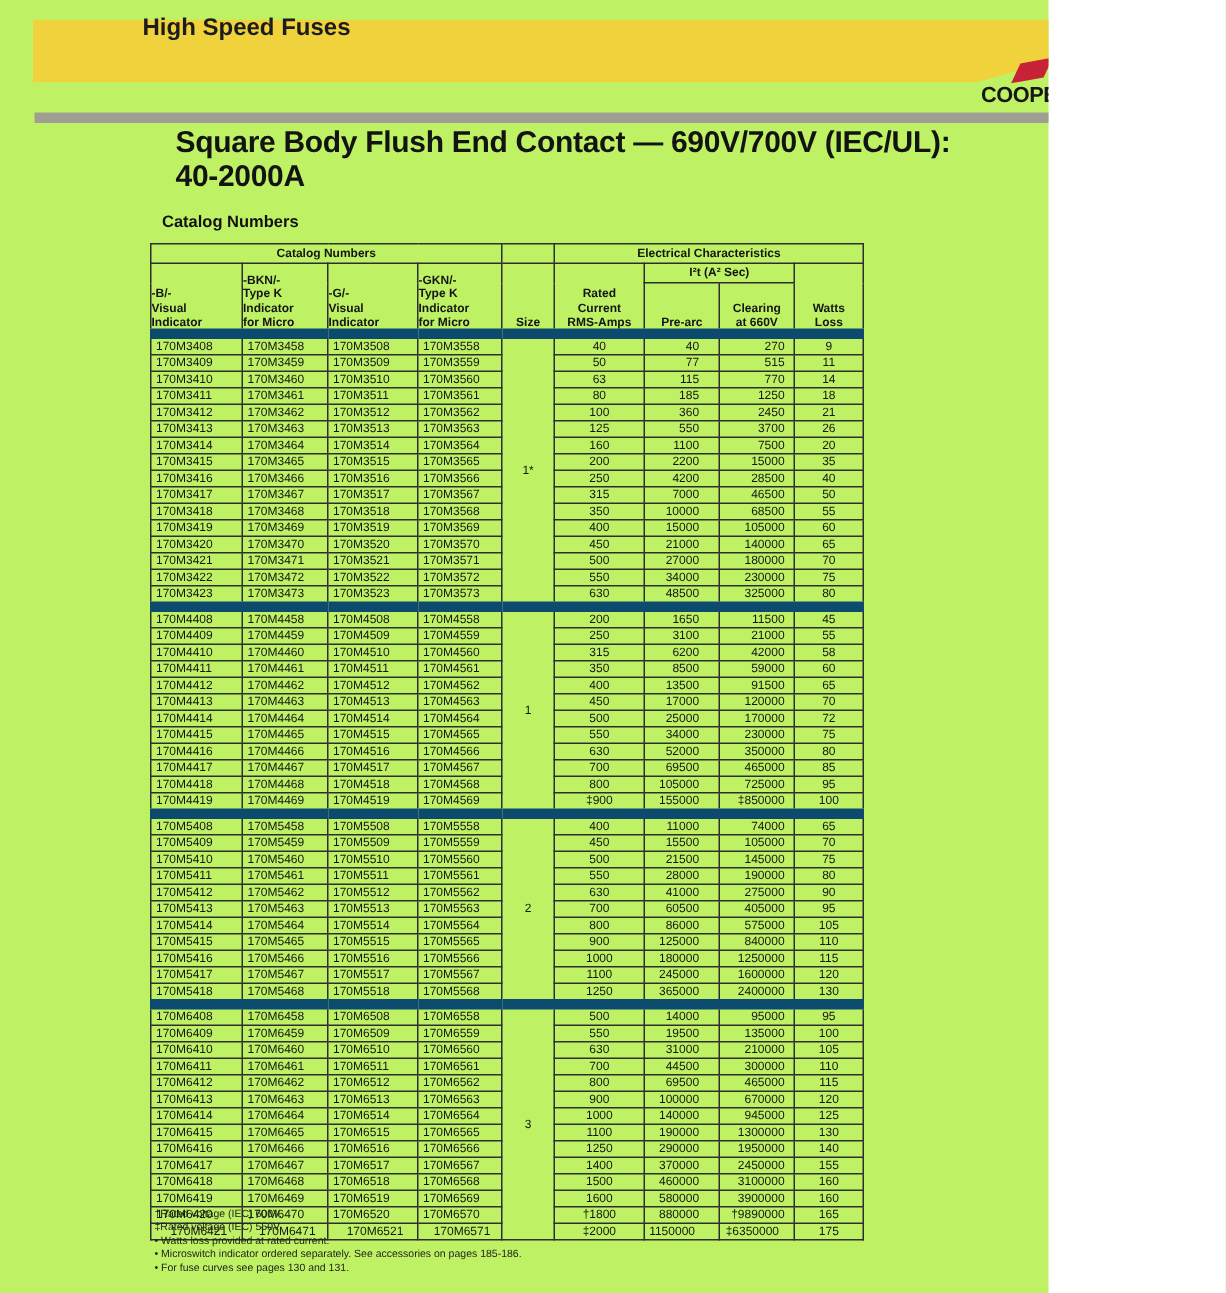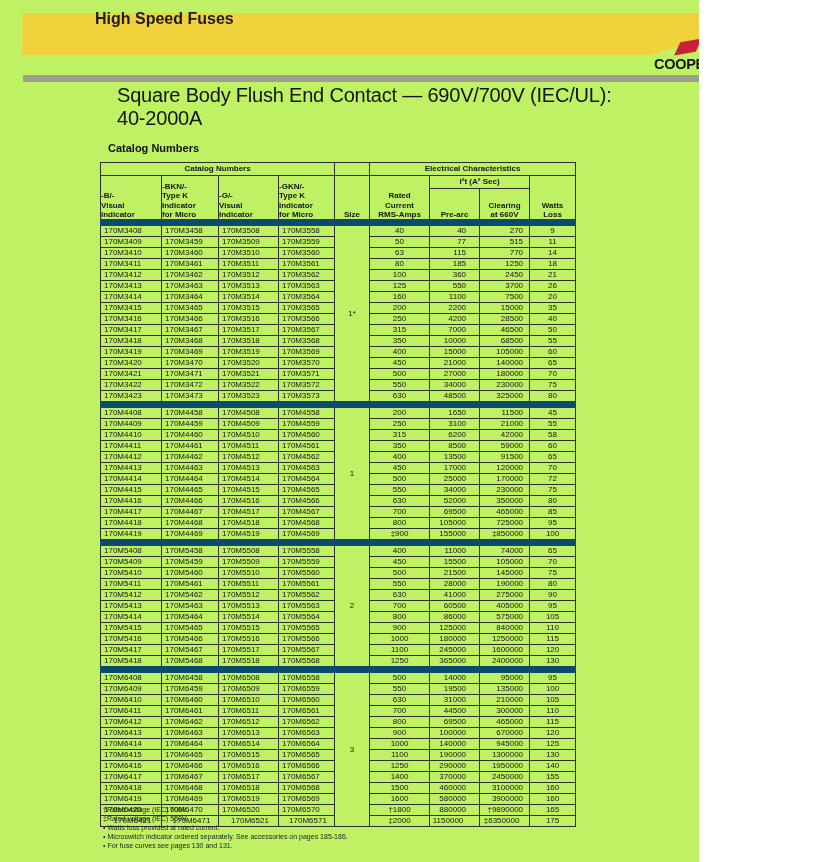--- a/index.html
+++ b/index.html
@@ -18,21 +18,21 @@
                 background:var(--red); transform:rotate(-10deg) skewX(-35deg); }
   .cooper { font-weight:bold; font-size:14.5px; color:#161616; letter-spacing:-0.3px; }
   .bussmann { font-size:14px; color:var(--logo_gray); margin-left:3px; }
 
   
   .graybar { position:absolute; top:75px; height:7px; background:var(--graybar); }
   .graybar.seg1 { left:23px; width:684px; }
   .graybar.seg2 { left:717px; width:60px; }
 
   .title { position:absolute; left:117px; top:84px; margin:0; font-size:20px; line-height:23px;
-           font-weight:normal; color:#131313; white-space:pre-line; letter-spacing:-0.2px; }
+           font-weight:bold; color:#131313; white-space:pre-line; letter-spacing:-0.2px; }
   .section-label { position:absolute; left:108px; top:142px; font-size:11px; font-weight:bold; }
 
   
   .fuse-table { position:absolute; left:100px; top:162px; width:475px;
                 border-collapse:collapse; table-layout:fixed; }
   .fuse-table th, .fuse-table td { border:1px solid #2e2e2e; padding:0; font-size:8px; color:#151515; }
   thead th { font-weight:bold; line-height:1.15; }
   .h1 th { height:12px; text-align:center; font-size:8px; }
   .th-col  { text-align:left; vertical-align:bottom; padding:1px 2px 1px 3px; white-space:pre-line; font-size:7.6px; }
   .th-size { text-align:center; vertical-align:bottom; padding-bottom:2px; font-size:7.6px; }

